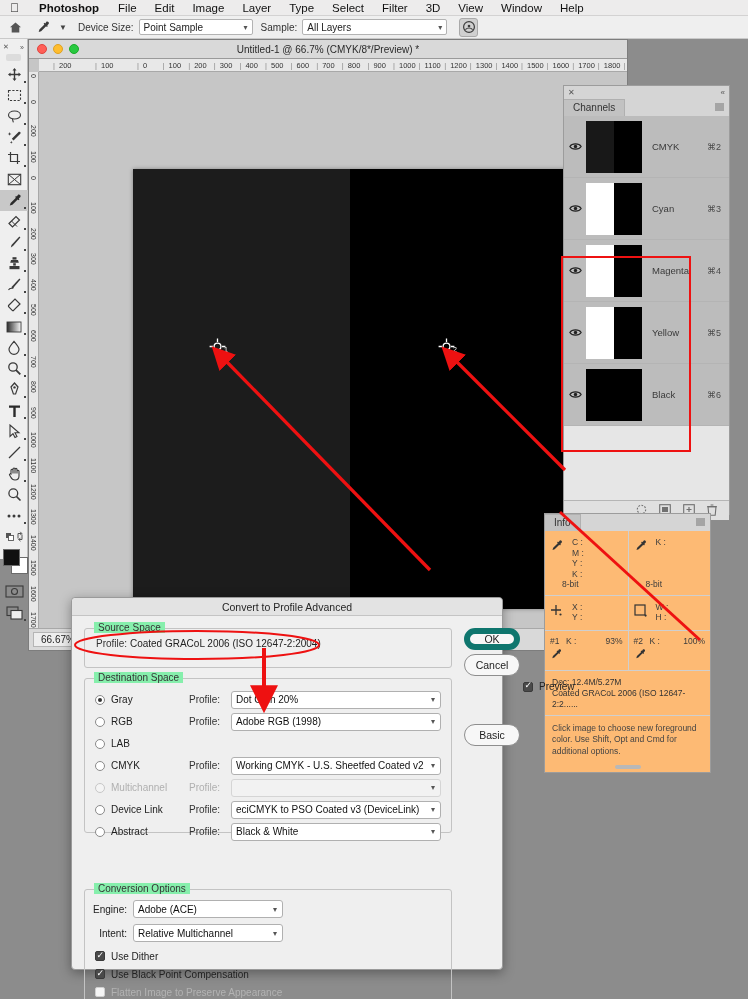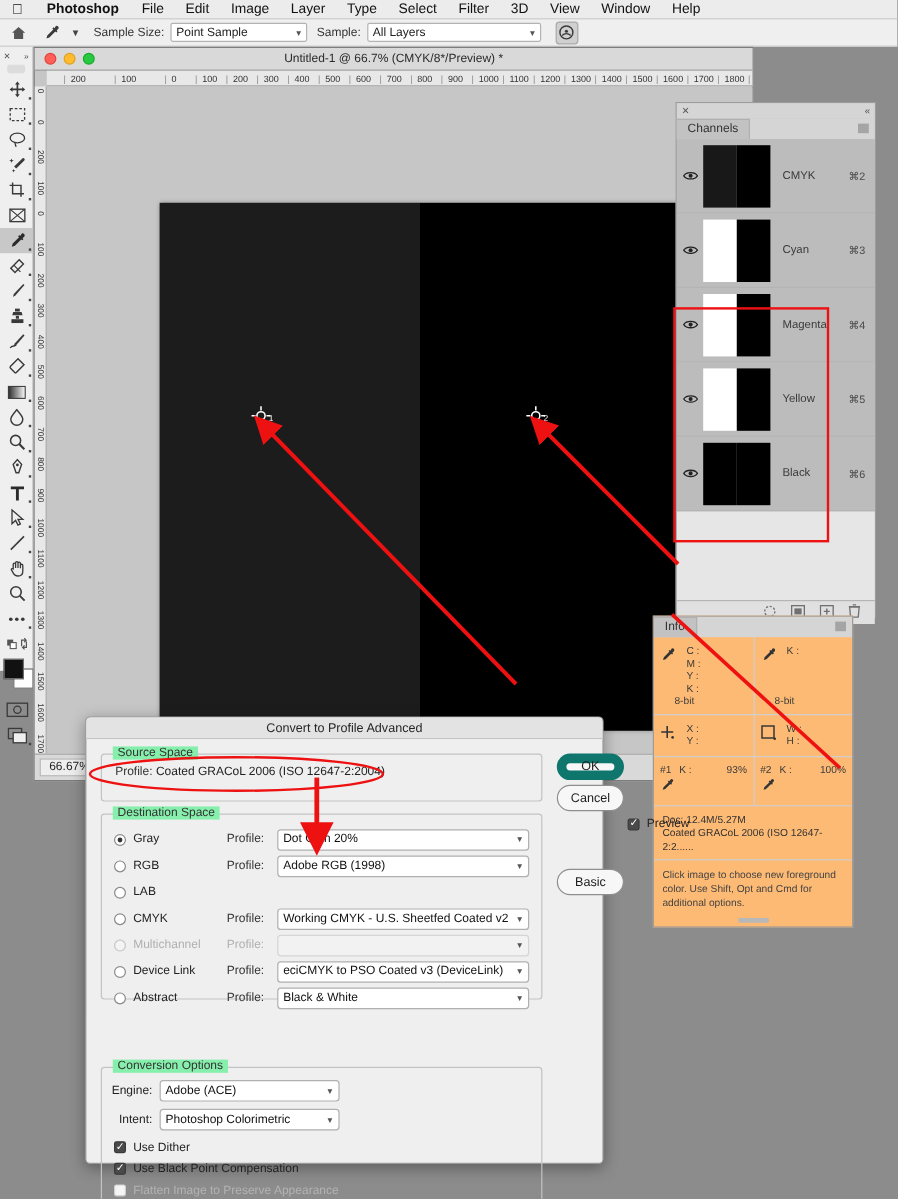--- a/index.html
+++ b/index.html
@@ -240,21 +240,21 @@
     content:'✓'; position:absolute; left:0.5px; top:-2.5px; font-size:9px; color:#fff;
   }
   .chk.dis { border-color:#cfcfcf; background:#f5f5f5;}
   .chk-label { font-size:10px; color:#222;}
   .chk-label.dis { color:#b3b3b3;}
   .dlg-btn {
     position:absolute; width:56px; height:22px; border:1px solid #8e8e8e;
     border-radius:11px; background:#f7f7f7; font-size:10.5px; color:#1d1d1d;
     display:flex; align-items:center; justify-content:center;
   }
-  .dlg-btn.primary { border:8px solid #0f766e; }
+  .dlg-btn.primary { border:6px solid #0f766e; }
   #dlg-preview-row { position:absolute; left:451px; top:83px; display:flex; align-items:center;}
 
   
   #annot { position:absolute; left:0; top:0; width:748px; height:999px; pointer-events:none; }
 </style>
 </head>
 <body>
 
 <div id="menubar">
   <span class="apple"></span>
@@ -277,21 +277,21 @@
     <svg width="13" height="13" viewBox="0 0 13 13">
         <path d="M6.5 1.5 L12 6.2 H10.3 V11.5 H2.7 V6.2 H1 Z" fill="#555"></path>
       </svg>
   </span>
   <span class="opt-tool">
     <svg width="14" height="14" viewBox="0 0 14 14">
         <path d="M10.6 1.6 a1.7 1.7 0 0 1 2.2 2.2 l-1.6 1.6 l0.7 0.7 l-1 1 l-0.8-0.8 l-5 5 l-2.4 0.7 l0.7-2.4 l5-5 l-0.8-0.8 l1-1 l0.7 0.7 z" fill="#3a3a3a"></path>
       </svg>
   </span>
   <span class="opt-caret">▼</span>
-  <span class="opt-label">Sample Size:</span>
+  <span class="opt-label">Device Size:</span>
   <span class="opt-select" style="width:114px">
     <span>Point Sample</span>
     <span class="cv">▾</span>
   </span>
   <span class="opt-label">Sample:</span>
   <span class="opt-select" style="width:145px">
     <span>All Layers</span>
     <span class="cv">▾</span>
   </span>
   <span class="opt-togglebtn">
@@ -877,21 +877,21 @@
       <div class="co-row">
         <span class="co-label">Engine:</span>
         <span class="co-select">
           <span>Adobe (ACE)</span>
           <span class="cv">▾</span>
         </span>
       </div>
       <div class="co-row">
         <span class="co-label">Intent:</span>
         <span class="co-select">
-          <span>Photoshop Colorimetric</span>
+          <span>Relative Multichannel</span>
           <span class="cv">▾</span>
         </span>
       </div>
       <div id="dlg-checks" style="margin-top:3px">
           <div class="chk-row">
             <span class="chk on"></span>
             <span class="chk-label">Use Dither</span>
           </div>
           <div class="chk-row">
             <span class="chk on"></span>

